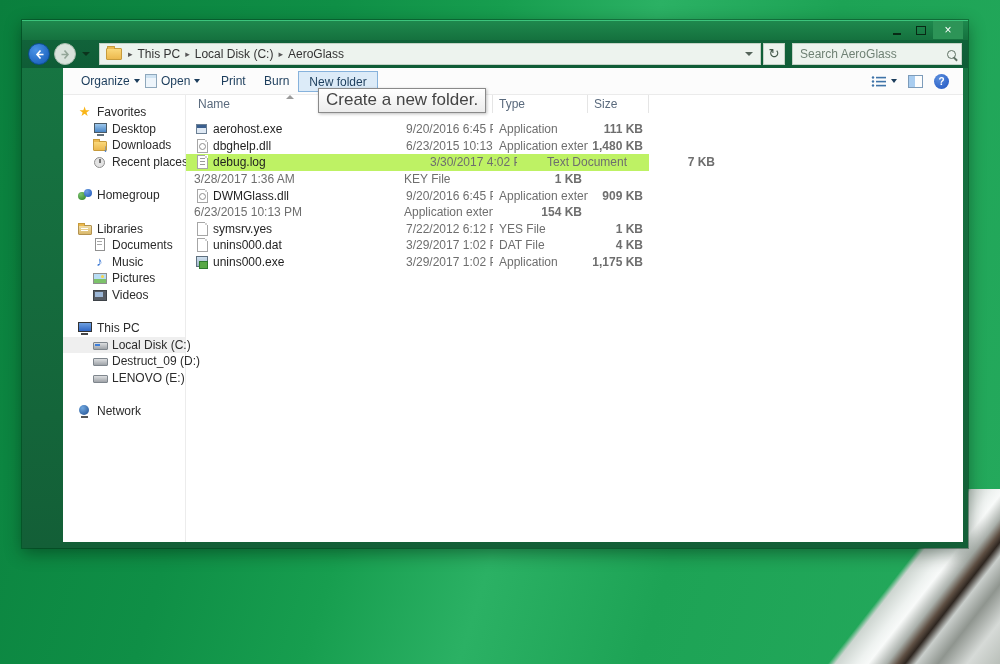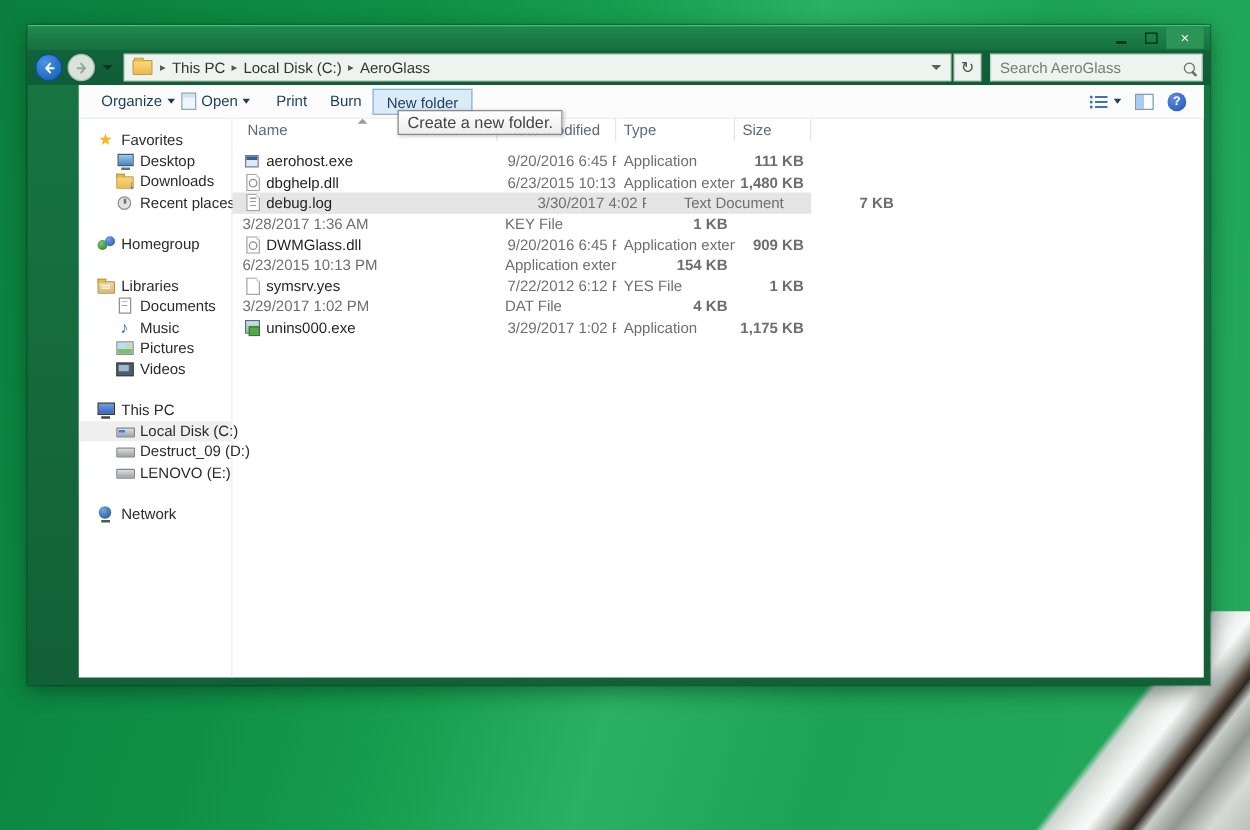--- a/index.html
+++ b/index.html
@@ -130,21 +130,21 @@
   .fl-header .hc{display:flex;align-items:center;border-right:1px solid #e5e5e5;height:18px;margin-top:1px;
     box-sizing:border-box;white-space:nowrap;}
   .hc.name{padding-left:12px;}
   .hc.date{padding-left:8px;}
   .hc.type{padding-left:6px;}
   .hc.size{padding-left:6px;}
   .sortup{position:absolute;left:100px;top:1px;width:0;height:0;
     border-left:4px solid transparent;border-right:4px solid transparent;border-bottom:4px solid #9b9b9b;}
   .rows{position:absolute;left:0;top:27px;width:463px;}
   .frow{display:grid;grid-template-columns:212px 95px 95px 61px;height:16.6px;align-items:center;cursor:default;}
-  .frow.hl{background:#e5e5e5;gap:24px;}
+  .frow.hl{background:#bef264;gap:24px;}
   .cell{white-space:nowrap;overflow:hidden;}
   .c-name{display:flex;align-items:center;gap:5px;padding-left:10px;color:#1f1f1f;}
   .c-date,.c-type{color:#6e6e6e;padding-left:8px;}
   .c-type{padding-left:6px;}
   .c-size{color:#6e6e6e;text-align:right;padding-right:6px;font-weight:bold;}
 
   
   .fic{width:12px;height:14px;position:relative;flex:none;}
   .fic-page::before{content:"";position:absolute;left:1px;top:0;width:9px;height:12px;background:#fff;border:1px solid #a6a6a6;}
   .fic-page::after{content:"";position:absolute;right:0;top:0;width:3px;height:3px;
@@ -155,21 +155,21 @@
     border-radius:50%;background:#fff;z-index:2;}
   .fic-app::before{content:"";position:absolute;left:0;top:2px;width:11px;height:10px;box-sizing:border-box;
     border:1px solid #6b7f94;background:linear-gradient(#3a5f8f 0 3px,#dfe9f4 3px);}
   .fic-inst::before{content:"";position:absolute;left:0;top:1px;width:10px;height:9px;
     background:linear-gradient(#cfe0ef,#9fb6c9);border:1px solid #5e6f7e;}
   .fic-inst::after{content:"";position:absolute;right:0;bottom:0;width:7px;height:6px;
     background:#58a846;border:1px solid #2e7a2e;}
 
   
   .tooltip{position:absolute;left:318px;top:88px;z-index:60;padding:1px 7px 2px;
-    background:linear-gradient(#ffffff,#ececec);border:1px solid #8a8a8a;font-size:13px;color:#444;
+    background:linear-gradient(#ffffff,#ececec);border:1px solid #8a8a8a;font-size:17px;color:#444;
     box-shadow:1px 1px 3px rgba(0,0,0,.25);white-space:nowrap;}
 </style>
 </head>
 <body>
 
 <div class="metal"></div>
 
 <div class="win">
 
   <div class="titlebar">
@@ -417,20 +417,24 @@
             <div class="cell c-name">
                 <span class="fic fic-page"></span>
                 <span>symsrv.yes</span>
               </div>
             <div class="cell c-date">7/22/2012 6:12 PM</div>
             <div class="cell c-type">YES File</div>
             <div class="cell c-size">1 KB</div>
           </div>
 
           <div class="frow">
+            <div class="cell c-name">
+                <span class="fic fic-page"></span>
+                <span>unins000.dat</span>
+              </div>
             <div class="cell c-date">3/29/2017 1:02 PM</div>
             <div class="cell c-type">DAT File</div>
             <div class="cell c-size">4 KB</div>
           </div>
 
           <div class="frow">
             <div class="cell c-name">
                 <span class="fic fic-inst"></span>
                 <span>unins000.exe</span>
               </div>

